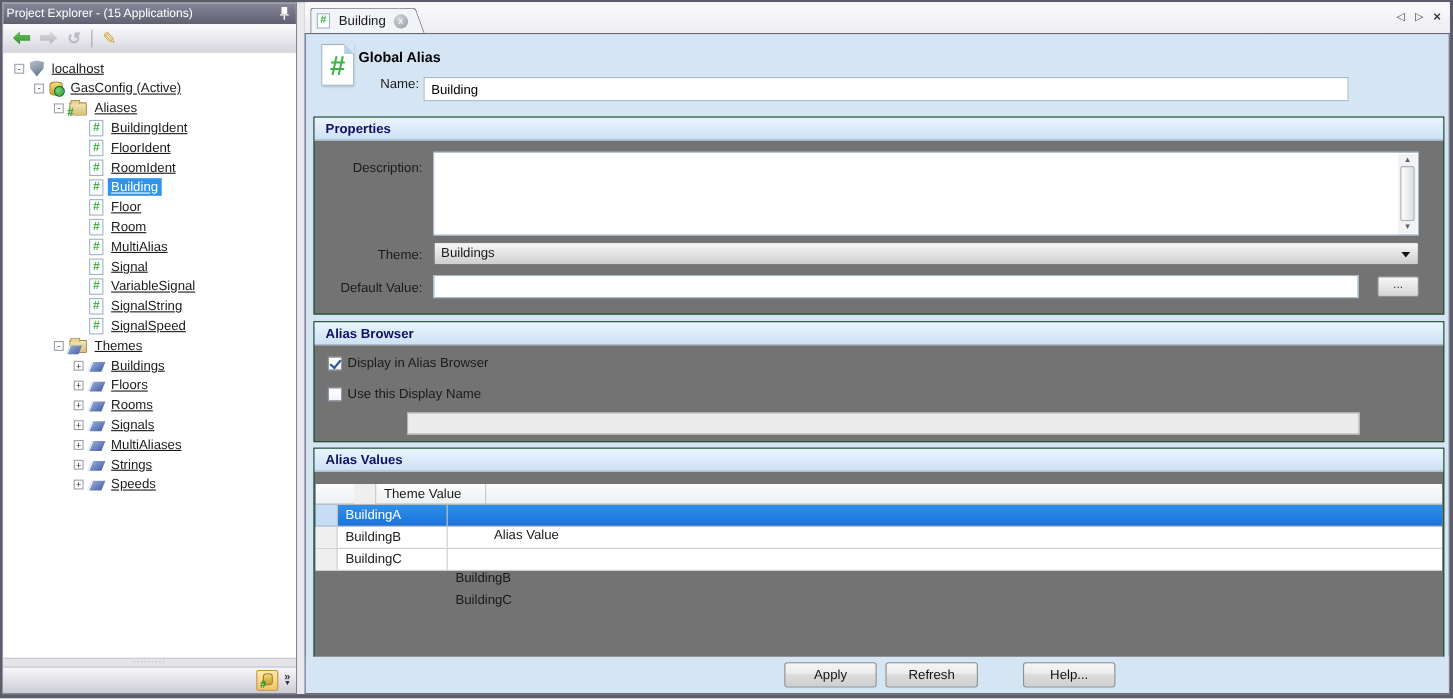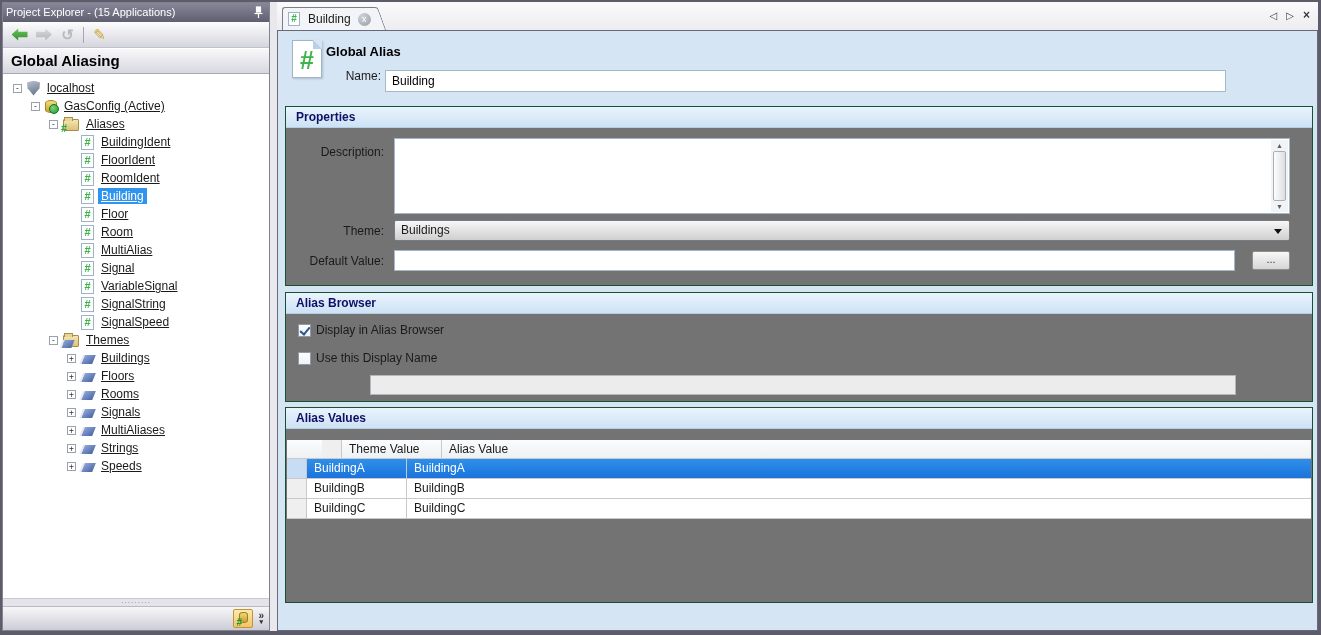--- a/index.html
+++ b/index.html
@@ -126,21 +126,21 @@
   .cb-line1 { position:absolute; left:12px; top:30px; }
   .cb-line2 { position:absolute; left:12px; top:58px; }
   .dn-input { position:absolute; left:84px; top:82px; width:866px; height:20px;
     background:#ececec; border:1px solid #b1b7bd; }
 
   .tbl { position:absolute; left:1px; top:32px; right:1px; }
   .tbl-row { display:flex; height:20px; border-bottom:1px solid #c9c9c9; background:#fff; }
   .tbl-head { height:19px; background:linear-gradient(#fbfcfd,#eef0f2); font-weight:normal;padding-left:35px; }
   .tbl .c-gut { width:20px; flex:none; background:#efefef; border-right:1px solid #c9c9c9; }
   .tbl .c-theme { width:100px; flex:none; border-right:1px solid #c9c9c9; padding:2px 0 0 7px; }
-  .tbl .c-alias { flex:1; padding:2px 0 0 7px; }
+  .tbl .c-alias { flex:1; padding:2px 0 0 7px;margin-top:37px; }
   .tbl-row.selected { background:linear-gradient(#2f8fe9,#1a73dc); color:#fff; }
   .tbl-row.selected .c-gut { background:#c7ddf3; }
   .btn-bar { position:absolute; left:0; right:0; bottom:0; height:33px; background:#d6e5f4; }
   .btn { position:absolute; top:5px; width:84px; height:23px; text-align:center; line-height:21px;
     background:linear-gradient(#f6f6f6 0%,#ebebeb 45%,#dddddd 46%,#cfcfcf 100%);
     border:1px solid #8e8f8f; border-radius:3px; font-size:12px; color:#111; }
   .btn-apply { left:435px; } .btn-refresh { left:527px; } .btn-help { left:652px; }
 </style>
 </head>
 <body>
@@ -164,21 +164,20 @@
         <span class="tbi tbi-back">
           <span class="arrow-shape"></span>
         </span>
         <span class="tbi tbi-forward">
           <span class="arrow-shape"></span>
         </span>
         <span class="tbi tbi-refresh">↺</span>
         <span class="tbi-sep"></span>
         <span class="tbi tbi-pencil">✎</span>
       </div>
-    <div class="lp-header">Global Aliasing</div>
     <div class="tree" id="tree">
         <div class="trow" style="padding-left: 10px;">
           <span class="exp minus">-</span>
           <span class="ti ti-shield"></span>
           <span class="tlabel">localhost</span>
         </div>
         <div class="trow" style="padding-left: 28px;">
           <span class="exp minus">-</span>
           <span class="ti ti-database"></span>
           <span class="tlabel">GasConfig (Active)</span>
@@ -383,15 +382,20 @@
               <div class="c-alias">BuildingB</div>
             </div>
             <div class="tbl-row">
               <div class="c-gut"></div>
               <div class="c-theme">BuildingC</div>
               <div class="c-alias">BuildingC</div>
             </div>
           </div>
       </div>
 
+      <div class="btn-bar">
+        <div class="btn btn-apply">Apply</div>
+        <div class="btn btn-refresh">Refresh</div>
+        <div class="btn btn-help">Help...</div>
+      </div>
     </div>
   </div>
 </div>
 
 </body></html>

